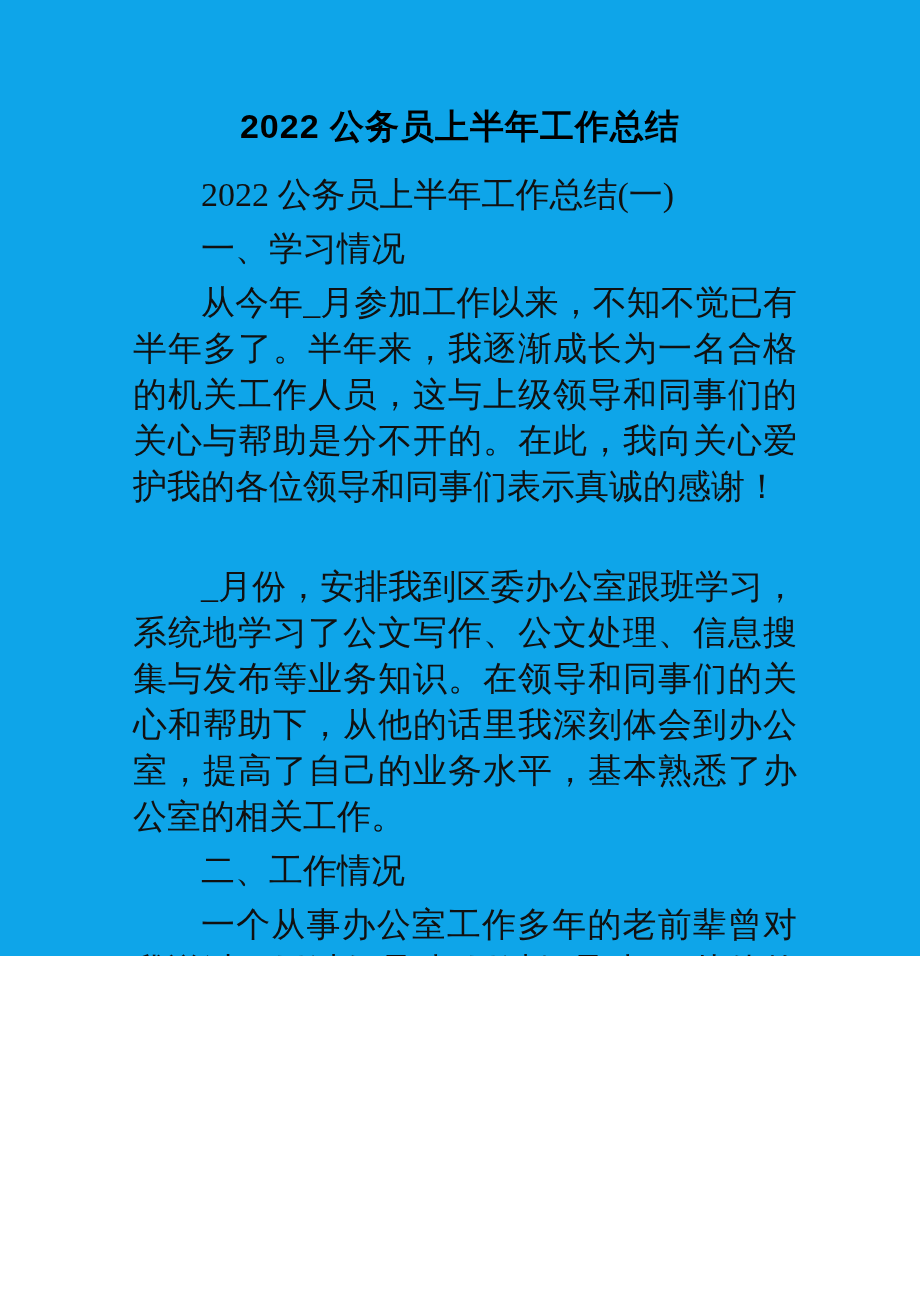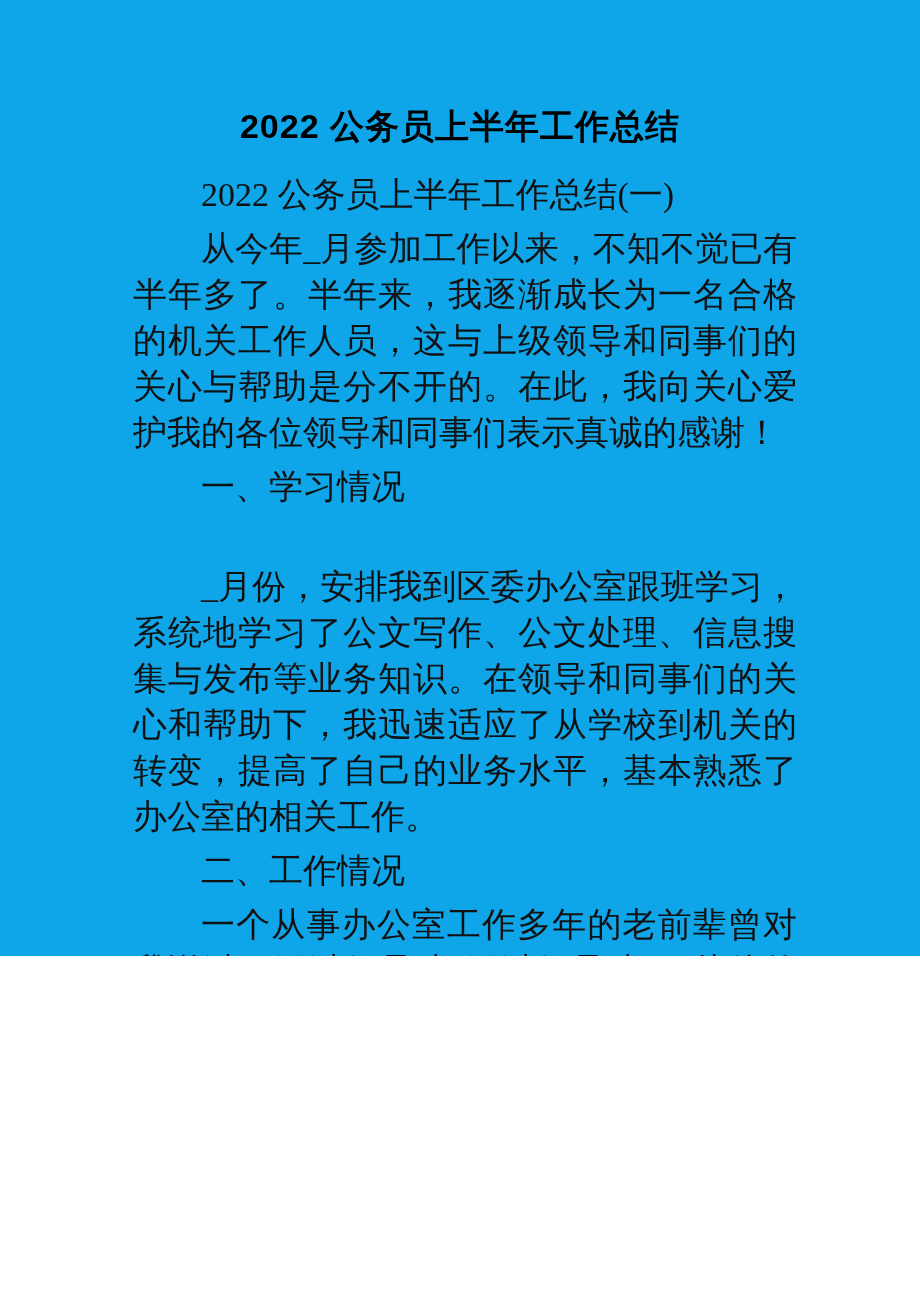--- a/index.html
+++ b/index.html
@@ -42,20 +42,20 @@
   }
 </style>
 </head>
 <body>
 
 <div class="page">
   <div class="doc-title">2022 公务员上半年工作总结</div>
 
   <div class="doc-body">
     <p>2022 公务员上半年工作总结(一)</p>
+    <p>一、学习情况</p>
     <p>从今年_月参加工作以来，不知不觉已有半年多了。半年来，我逐渐成长为一名合格的机关工作人员，这与上级领导和同事们的关心与帮助是分不开的。在此，我向关心爱护我的各位领导和同事们表示真诚的感谢！</p>
-    <p>一、学习情况</p>
     <p class="empty-line"></p>
-    <p>_月份，安排我到区委办公室跟班学习，系统地学习了公文写作、公文处理、信息搜集与发布等业务知识。在领导和同事们的关心和帮助下，我迅速适应了从学校到机关的转变，提高了自己的业务水平，基本熟悉了办公室的相关工作。</p>
+    <p>_月份，安排我到区委办公室跟班学习，系统地学习了公文写作、公文处理、信息搜集与发布等业务知识。在领导和同事们的关心和帮助下，从他的话里我深刻体会到办公室，提高了自己的业务水平，基本熟悉了办公室的相关工作。</p>
     <p>二、工作情况</p>
     <p>一个从事办公室工作多年的老前辈曾对我说过，无过便是功“无过便是功”，从他的话里我深刻体会到办公室</p>
   </div>
 </div>
 
 </body></html>

